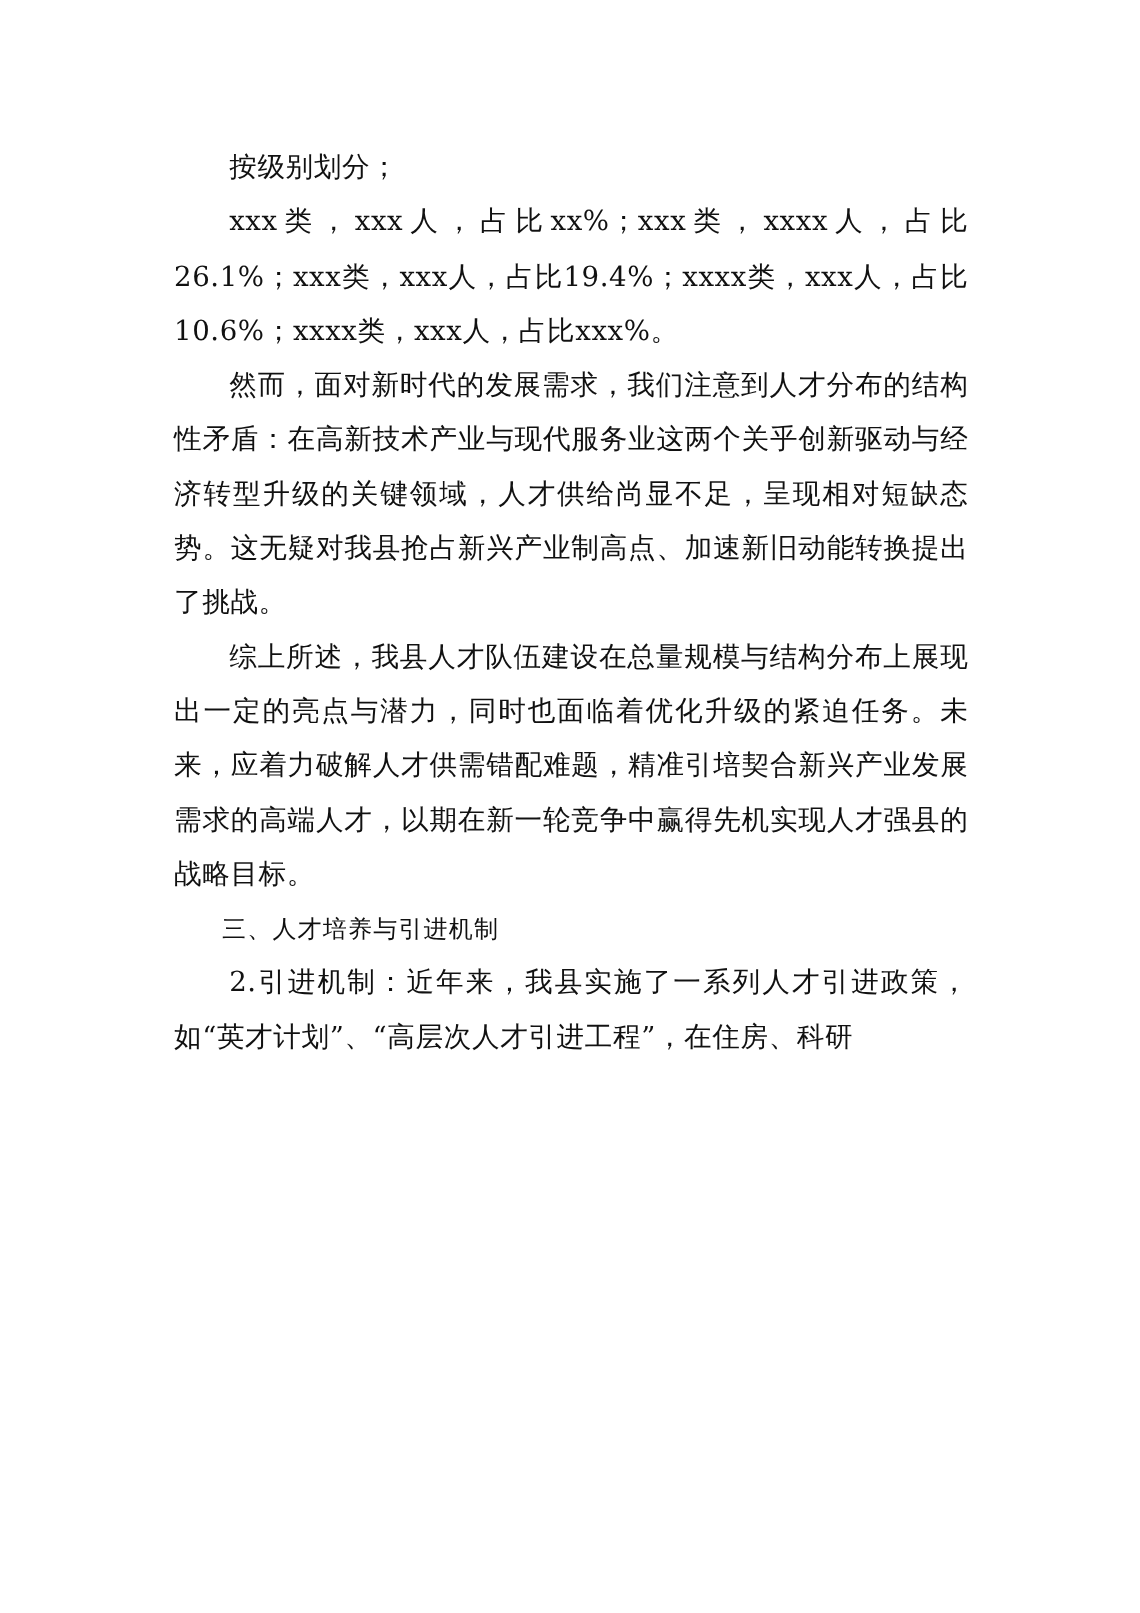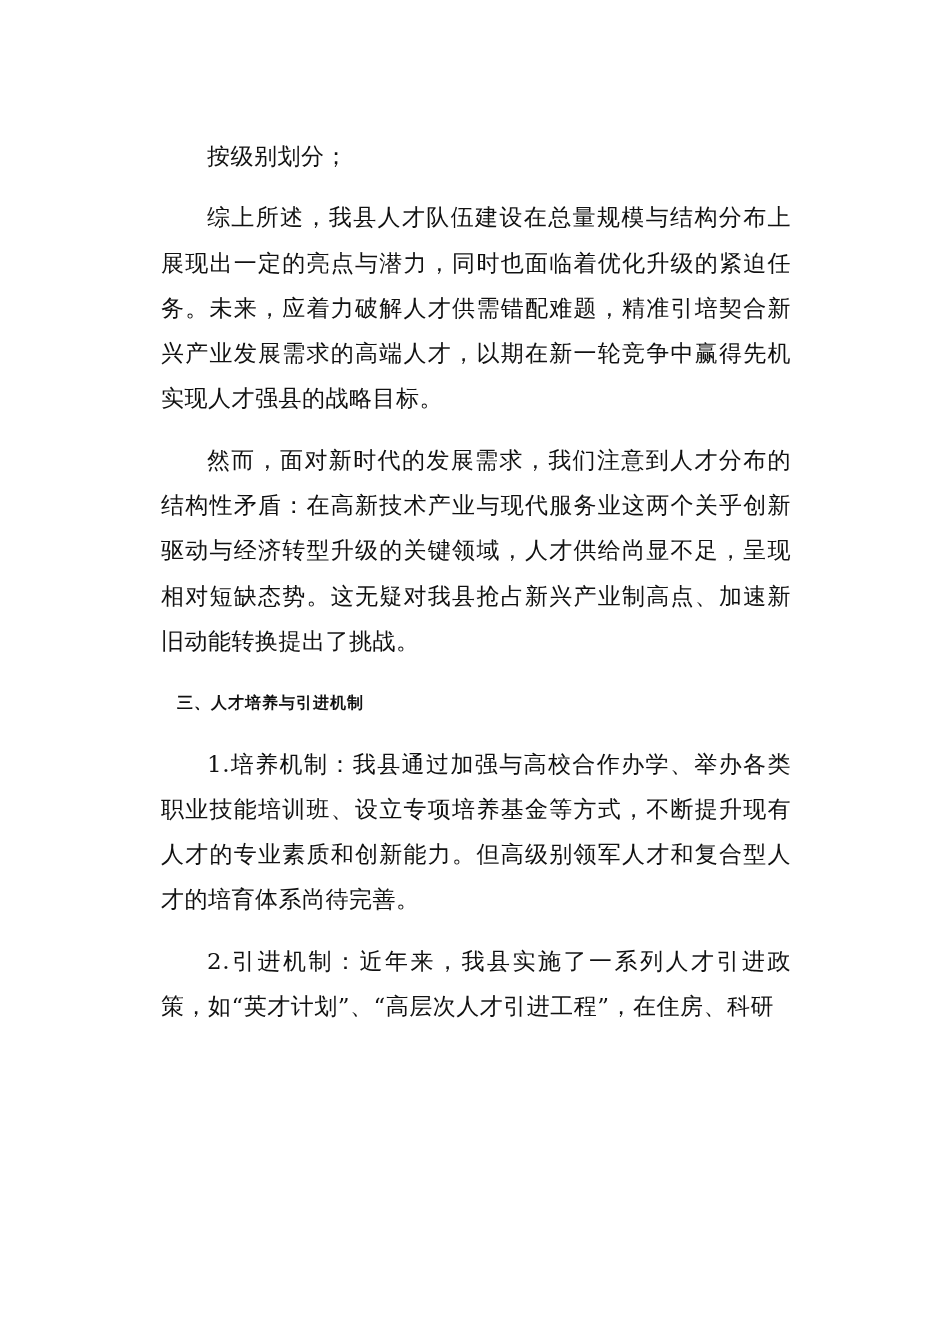--- a/index.html
+++ b/index.html
@@ -3,26 +3,26 @@
   <meta charset="utf-8">
   <style>
     html, body { margin: 0; padding: 0; background: #ffffff; }
     body { width: 950px; height: 1344px; position: relative; overflow: hidden; }
     .page {
       position: absolute; left: 145px; top: 118px; width: 662px;
       font-family: "DejaVu Serif", "Liberation Serif", serif;
       font-size: 23px; color: #111111; line-height: 45.3px;
       text-align: justify; text-justify: inter-character;
     }
-    .para { margin: 16px; text-indent: 2em; letter-spacing: 0.5px; }
-    .heading { margin: 0; text-indent: 2em; font-family: "DejaVu Sans", "Liberation Sans", sans-serif; font-weight: bold; font-size: 16px; letter-spacing: 1px; }
+    .para { margin: 0; text-indent: 2em; letter-spacing: 0.5px; }
+    .heading { margin: 0; text-indent: 2em; font-family: "DejaVu Sans", "Liberation Sans", sans-serif; font-weight: normal; font-size: 20px; letter-spacing: 1px; }
   </style>
 </head>
 <body>
 
 <div class="page">
   <p class="para">按级别划分；</p>
+  <p class="para">xxx类，xxx人，占比xx%；xxx类，xxxx人，占比26.1%；xxx类，xxx人，占比19.4%；xxxx类，xxx人，占比10.6%；xxxx类，xxx人，占比xxx%。</p>
+  <p class="para">然而，面对新时代的发展需求，我们注意到人才分布的结构性矛盾：在高新技术产业与现代服务业这两个关乎创新驱动与经济转型升级的关键领域，人才供给尚显不足，呈现相对短缺态势。这无疑对我县抢占新兴产业制高点、加速新旧动能转换提出了挑战。</p>
   <p class="para">综上所述，我县人才队伍建设在总量规模与结构分布上展现出一定的亮点与潜力，同时也面临着优化升级的紧迫任务。未来，应着力破解人才供需错配难题，精准引培契合新兴产业发展需求的高端人才，以期在新一轮竞争中赢得先机实现人才强县的战略目标。</p>
-  <p class="para">然而，面对新时代的发展需求，我们注意到人才分布的结构性矛盾：在高新技术产业与现代服务业这两个关乎创新驱动与经济转型升级的关键领域，人才供给尚显不足，呈现相对短缺态势。这无疑对我县抢占新兴产业制高点、加速新旧动能转换提出了挑战。</p>
   <p class="heading">三、人才培养与引进机制</p>
-  <p class="para">1.培养机制：我县通过加强与高校合作办学、举办各类职业技能培训班、设立专项培养基金等方式，不断提升现有人才的专业素质和创新能力。但高级别领军人才和复合型人才的培育体系尚待完善。</p>
   <p class="para">2.引进机制：近年来，我县实施了一系列人才引进政策，如“英才计划”、“高层次人才引进工程”，在住房、科研</p>
 </div>
 
 </body></html>

